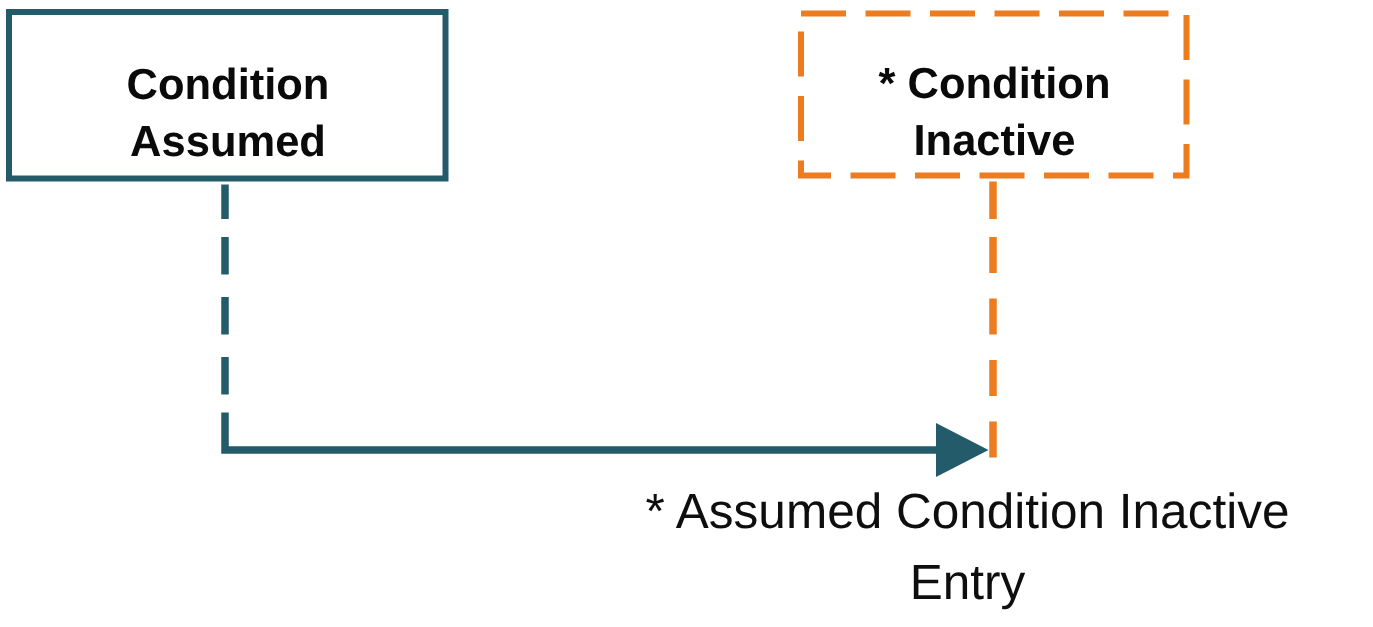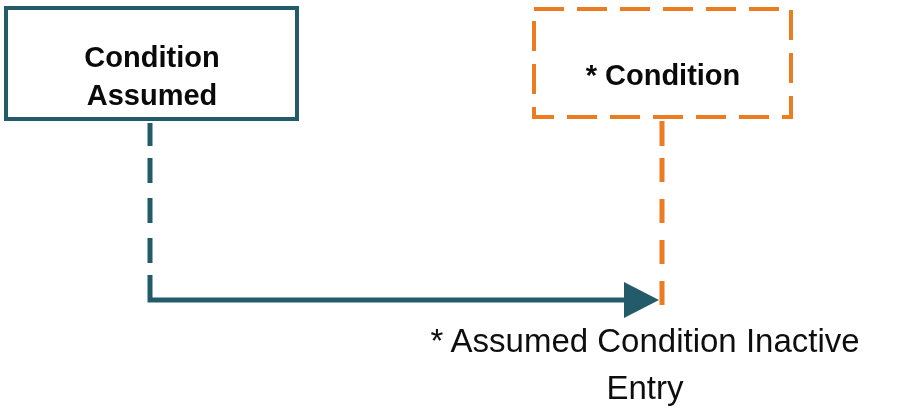--- a/index.html
+++ b/index.html
@@ -92,20 +92,21 @@
     <line x1="662" y1="158" x2="662" y2="307" stroke-width="5" stroke-dasharray="24 17" stroke="#EC7C20"></line>
   </svg>
 
   <div class="box-label box-label-active">
     <span class="label-line">Condition</span>
     <span class="label-line">Assumed</span>
   </div>
 
   <div class="box-label box-label-inactive">
     <span class="label-line">* Condition</span>
+    <span class="label-line">Inactive</span>
   </div>
 
   <div class="caption">
     <span class="caption-line">* Assumed Condition Inactive</span>
     <span class="caption-line">Entry</span>
   </div>
 
 </div>
 
 </body></html>

